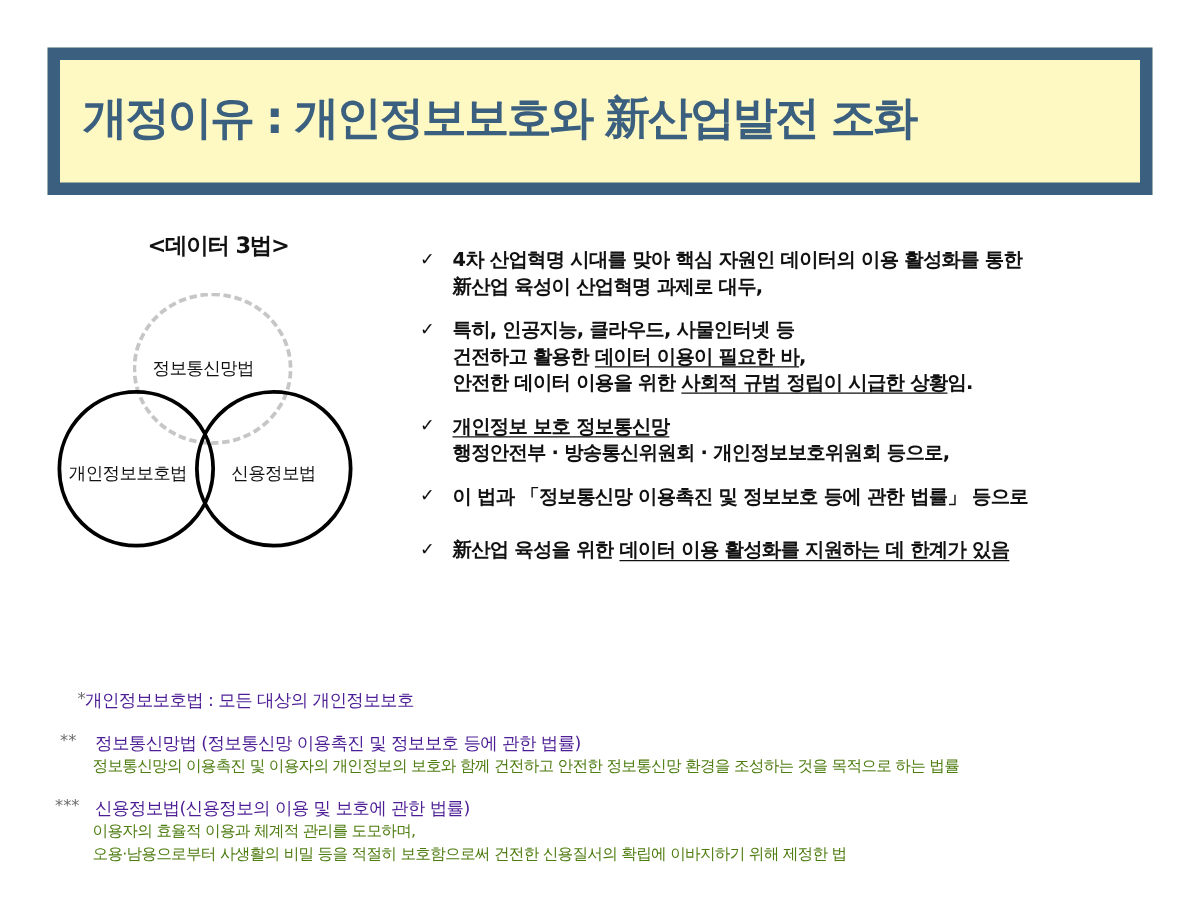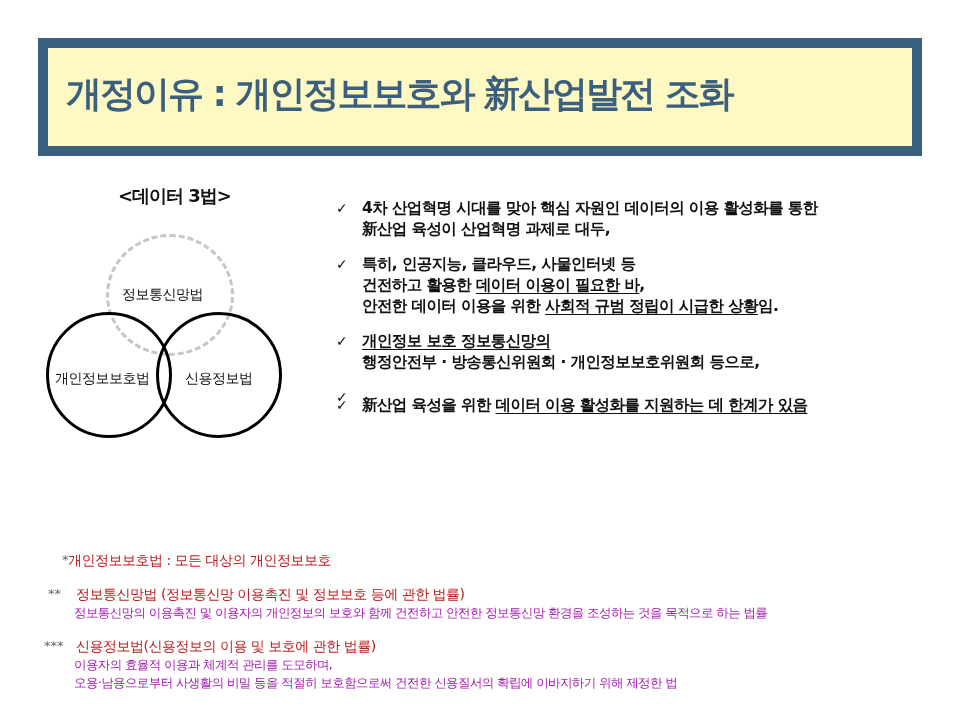--- a/index.html
+++ b/index.html
@@ -23,22 +23,22 @@
   .bullets { position:absolute; left:336px; top:198px; width:590px; }
   .bullet { position:relative; padding-left:26px; margin-bottom:14px; font-size:15.5px;
             font-weight:bold; line-height:21px; letter-spacing:-0.6px; }
   .bullet.gap-lg { margin-bottom:22px; }
   .check { position:absolute; left:0; top:0; font-weight:normal; font-size:14px; }
   .line { display:block; white-space:nowrap; }
   .u { text-decoration:underline; text-underline-offset:3px; }
   .notes { position:absolute; left:44px; top:552px; width:880px; color:#777; }
   .note { position:relative; margin-bottom:16px; }
   .note-mark { position:absolute; left:0; top:0; font-size:13px; color:#666; }
-  .note-head { font-size:14px; letter-spacing:-0.5px; white-space:nowrap; color:#b91c1c; }
-  .note-body { font-size:12.5px; letter-spacing:-0.6px; white-space:nowrap; color:#a21caf; line-height:18px; }
+  .note-head { font-size:14px; letter-spacing:-0.5px; white-space:nowrap; color:#4c1d95; }
+  .note-body { font-size:12.5px; letter-spacing:-0.6px; white-space:nowrap; color:#4d7c0f; line-height:18px; }
 </style>
 </head>
 <body>
 
 <div class="title-frame">
   <div class="title-text">개정이유 : 개인정보보호와 新산업발전 조화</div>
 </div>
 
 <div class="venn-title">&lt;데이터 3법&gt;</div>
 <div class="venn">
@@ -57,25 +57,26 @@
       <span class="line"><span>新산업 육성이 산업혁명 과제로 대두,</span></span>
     </div>
     <div class="bullet">
       <span class="check">✓</span>
       <span class="line"><span>특히, 인공지능, 클라우드, 사물인터넷 등</span></span>
       <span class="line"><span>건전하고 활용한 </span><span class="u">데이터 이용이 필요한 바</span><span>,</span></span>
       <span class="line"><span>안전한 데이터 이용을 위한 </span><span class="u">사회적 규범 정립이 시급한 상황</span><span>임.</span></span>
     </div>
     <div class="bullet">
       <span class="check">✓</span>
-      <span class="line"><span class="u">개인정보 보호 정보통신망의</span></span>
+      <span class="line"><span class="u">개인정보 보호 정보통신망</span></span>
       <span class="line"><span>행정안전부 · 방송통신위원회 · 개인정보보호위원회 등으로,</span></span>
     </div>
     <div class="bullet gap-lg">
       <span class="check">✓</span>
+      <span class="line"><span>이 법과 「정보통신망 이용촉진 및 정보보호 등에 관한 법률」 등으로</span></span>
     </div>
     <div class="bullet">
       <span class="check">✓</span>
       <span class="line"><span>新산업 육성을 위한 </span><span class="u">데이터 이용 활성화를 지원하는 데 한계가 있음</span></span>
     </div>
   </div>
 
 <div class="notes" id="notes">
     <div class="note" style="padding-left: 24px;">
       <span class="note-mark" style="left: 18px;">*</span>

